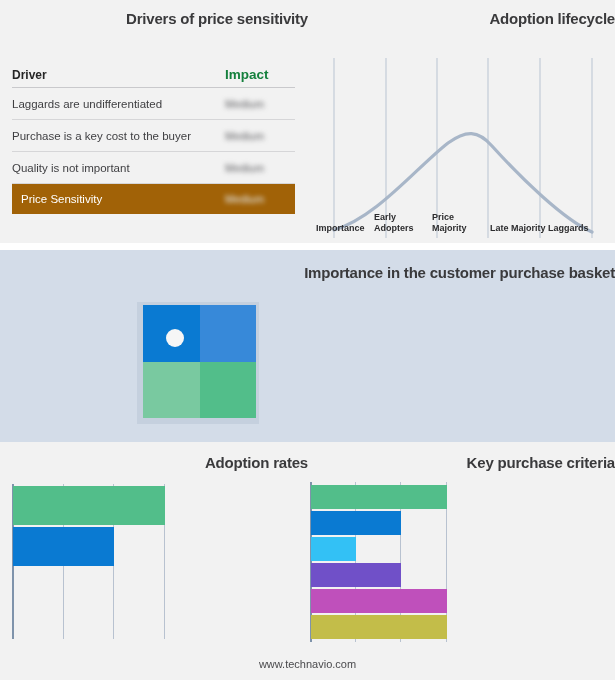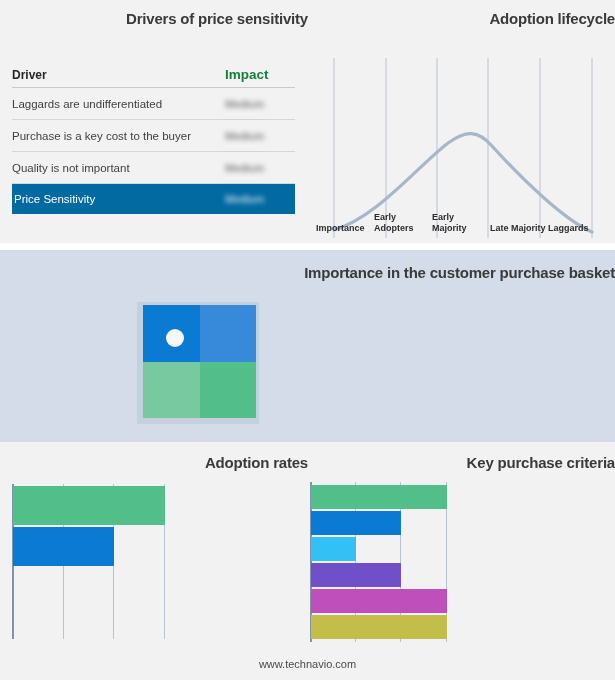--- a/index.html
+++ b/index.html
@@ -26,21 +26,21 @@
   #drivers .card-title{position:absolute;top:10px;left:0;width:308px;}
   #drivers-table{position:absolute;left:12px;top:62px;width:283px;}
   .dr-row{display:flex;align-items:center;height:32px;box-sizing:border-box;}
   .dr-head{height:26px;border-bottom:1px solid #c9c9cc;}
   .dr-head .dr-driver{font-size:12px;font-weight:bold;color:#262626;}
   .dr-head .dr-impact{font-size:13.5px;font-weight:bold;color:#15803d;}
   .dr-body{border-bottom:1px solid #d6d6d8;}
   .dr-driver{flex:1;font-size:11.5px;color:#3f3f42;white-space:nowrap;}
   .dr-impact{width:70px;font-size:11px;color:#5c5c5f;
     filter:blur(2.6px);-webkit-filter:blur(2.6px);}
-  .dr-hl{background:#0369a1;border-bottom:none;height:30px;padding-left:2px;}
+  .dr-hl{background:#a16207;border-bottom:none;height:30px;padding-left:9px;}
   .dr-hl .dr-driver{color:#ffffff;font-size:11.5px;}
   .dr-hl .dr-impact{color:#eaf3fb;}
 
   
   #lifecycle{position:absolute;left:308px;top:0;width:307px;height:243px;}
   #lifecycle .card-title{position:absolute;top:10px;left:0;width:307px;}
   #lc-plot{position:absolute;left:8px;top:58px;width:290px;height:180px;}
   #lc-plot svg{display:block;}
   .lc-labels{position:absolute;left:8px;top:200px;width:290px;height:38px;
     display:flex;}
@@ -129,21 +129,21 @@
         <line x1="172" y1="0" x2="172" y2="180" stroke="#b9c4d2" stroke-width="1"></line>
         <line x1="224" y1="0" x2="224" y2="180" stroke="#b9c4d2" stroke-width="1"></line>
         <line x1="276" y1="0" x2="276" y2="180" stroke="#b9c4d2" stroke-width="1"></line>
       </g>
       <path d="M18,172 C 60,160 100,110 132,85 C 150,72 162,72 176,88 C 205,120 248,162 276,174" fill="none" stroke="#a8b6c8" stroke-width="3.2" stroke-linecap="round"></path>
     </svg>
   </div>
   <div class="lc-labels">
     <div class="lc-lab">Importance</div>
     <div class="lc-lab">Early Adopters</div>
-    <div class="lc-lab">Early Majority</div>
+    <div class="lc-lab">Price Majority</div>
     <div class="lc-lab">Late Majority</div>
     <div class="lc-lab">Laggards</div>
   </div>
 </div>
 
 <div id="importance">
   <div class="card-title">Importance in the customer purchase basket</div>
 
   <div id="quad-wrap">
     <div id="quad">

